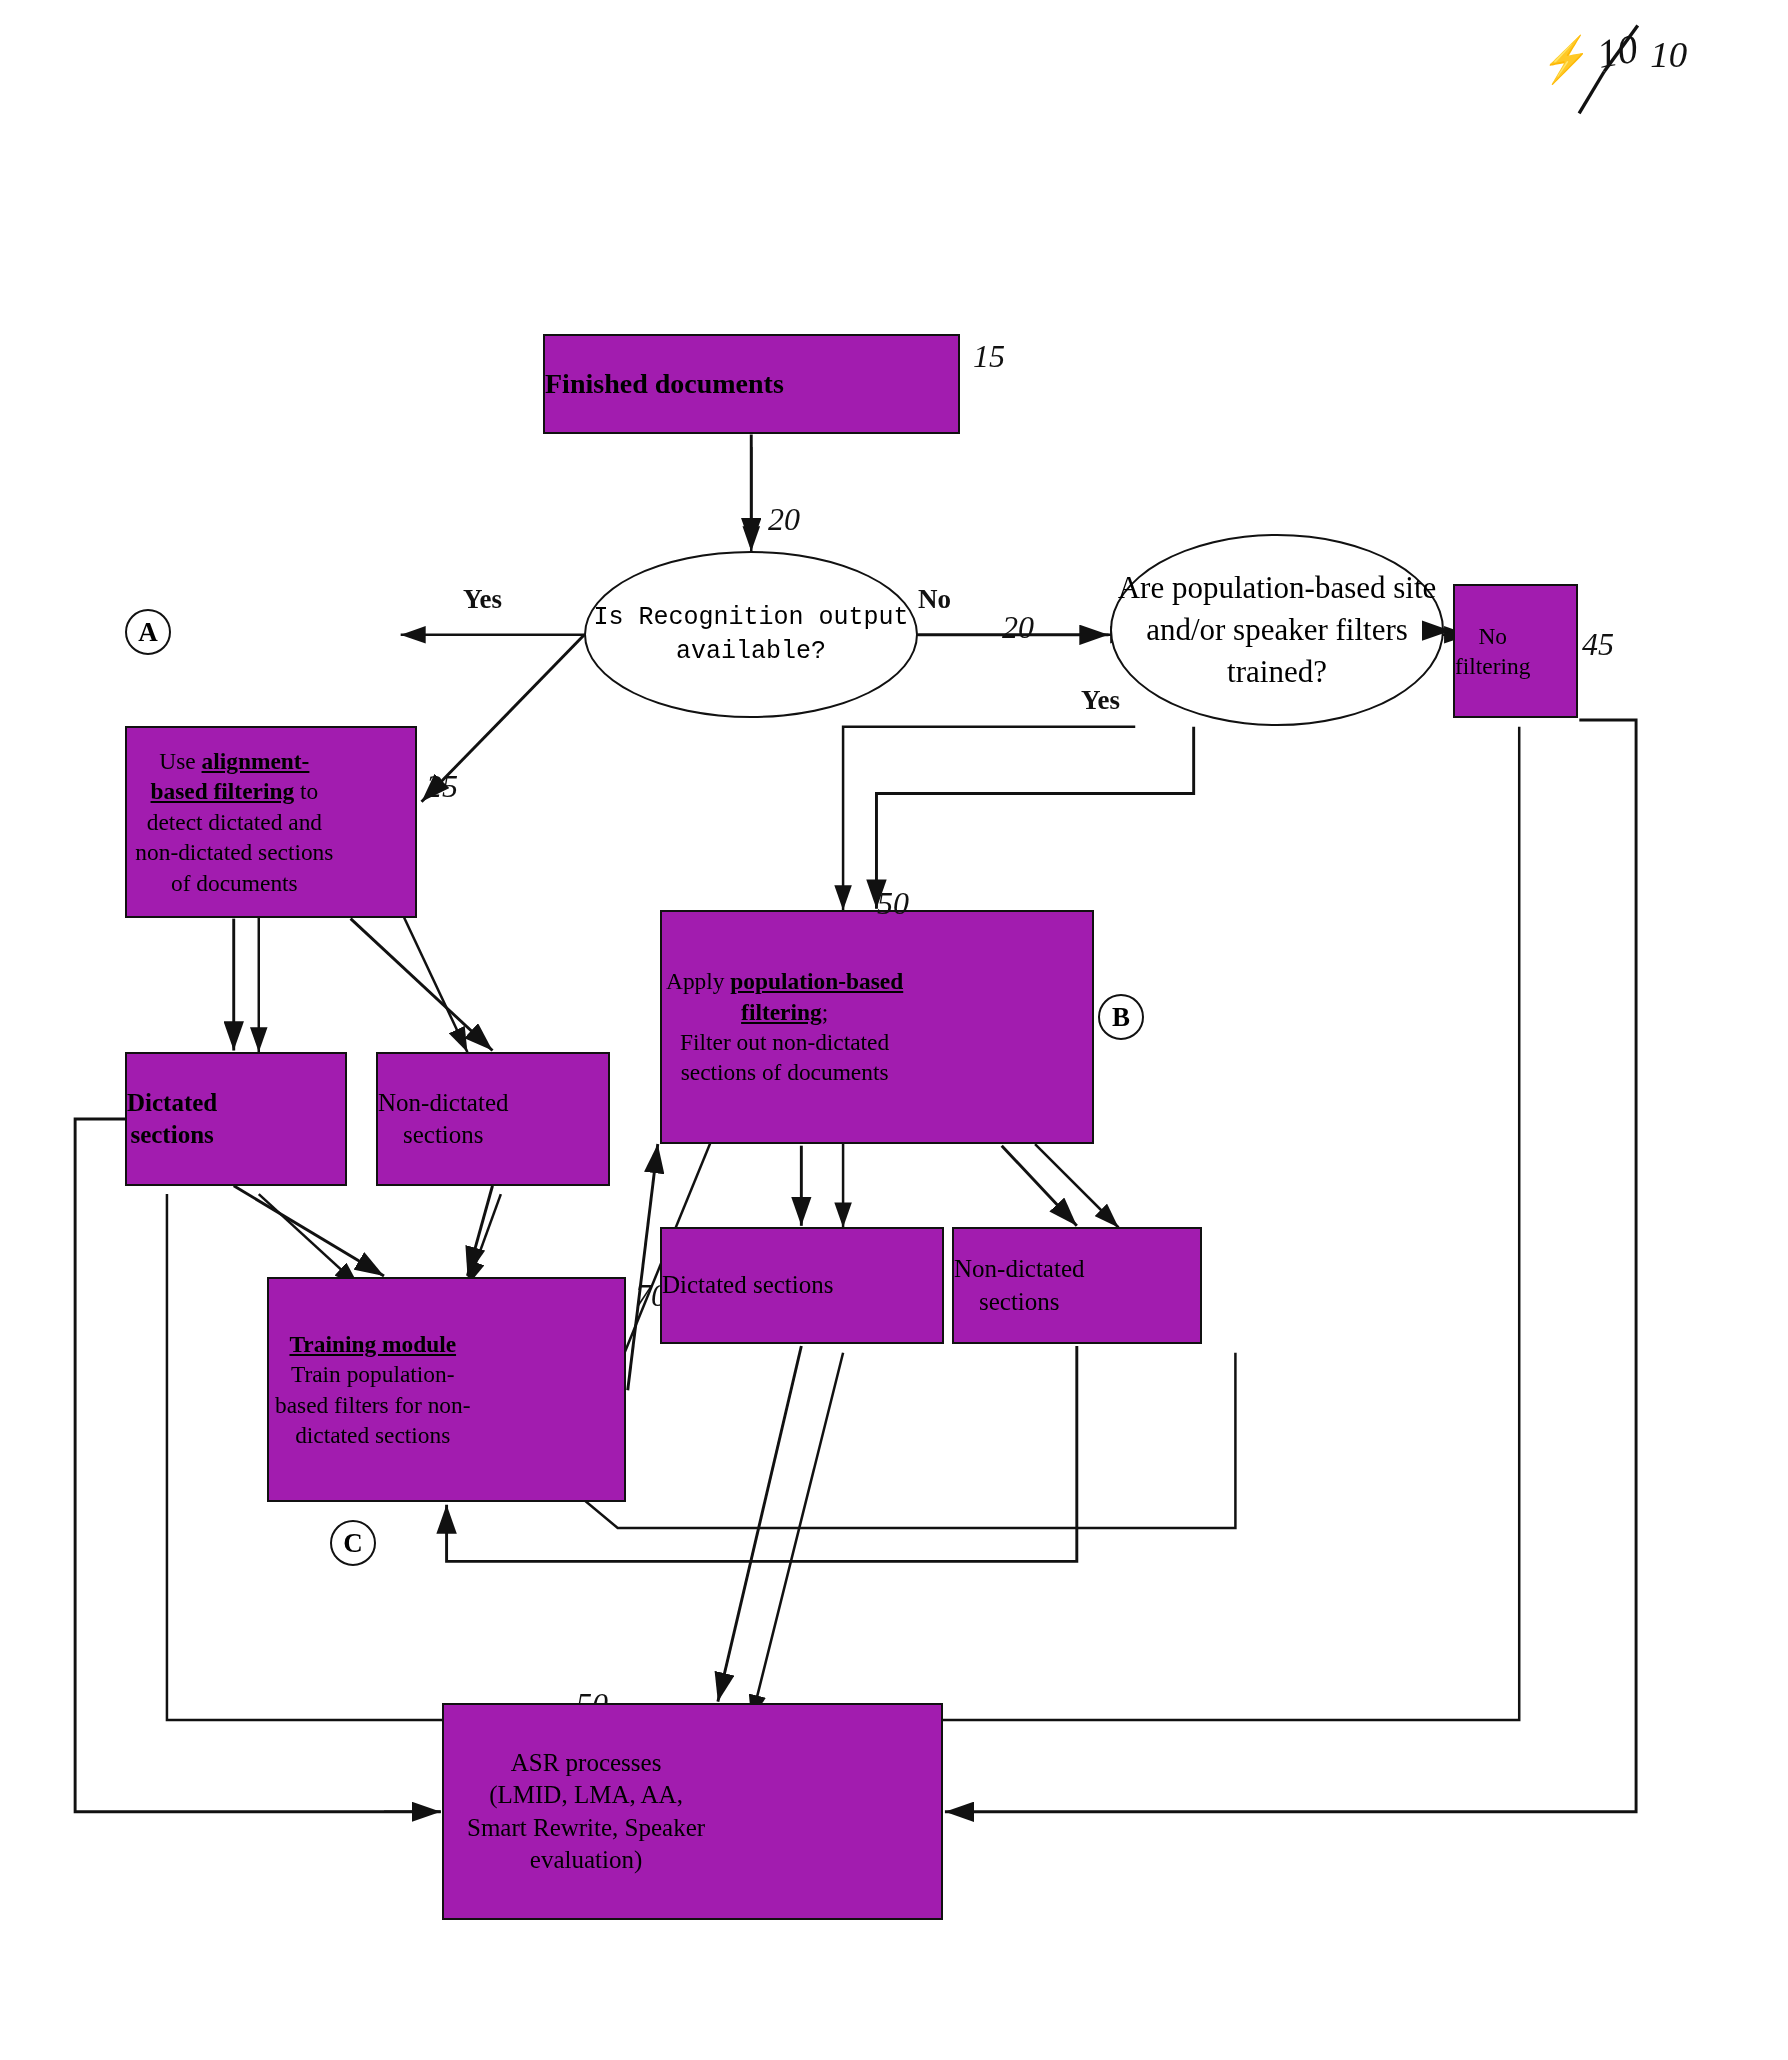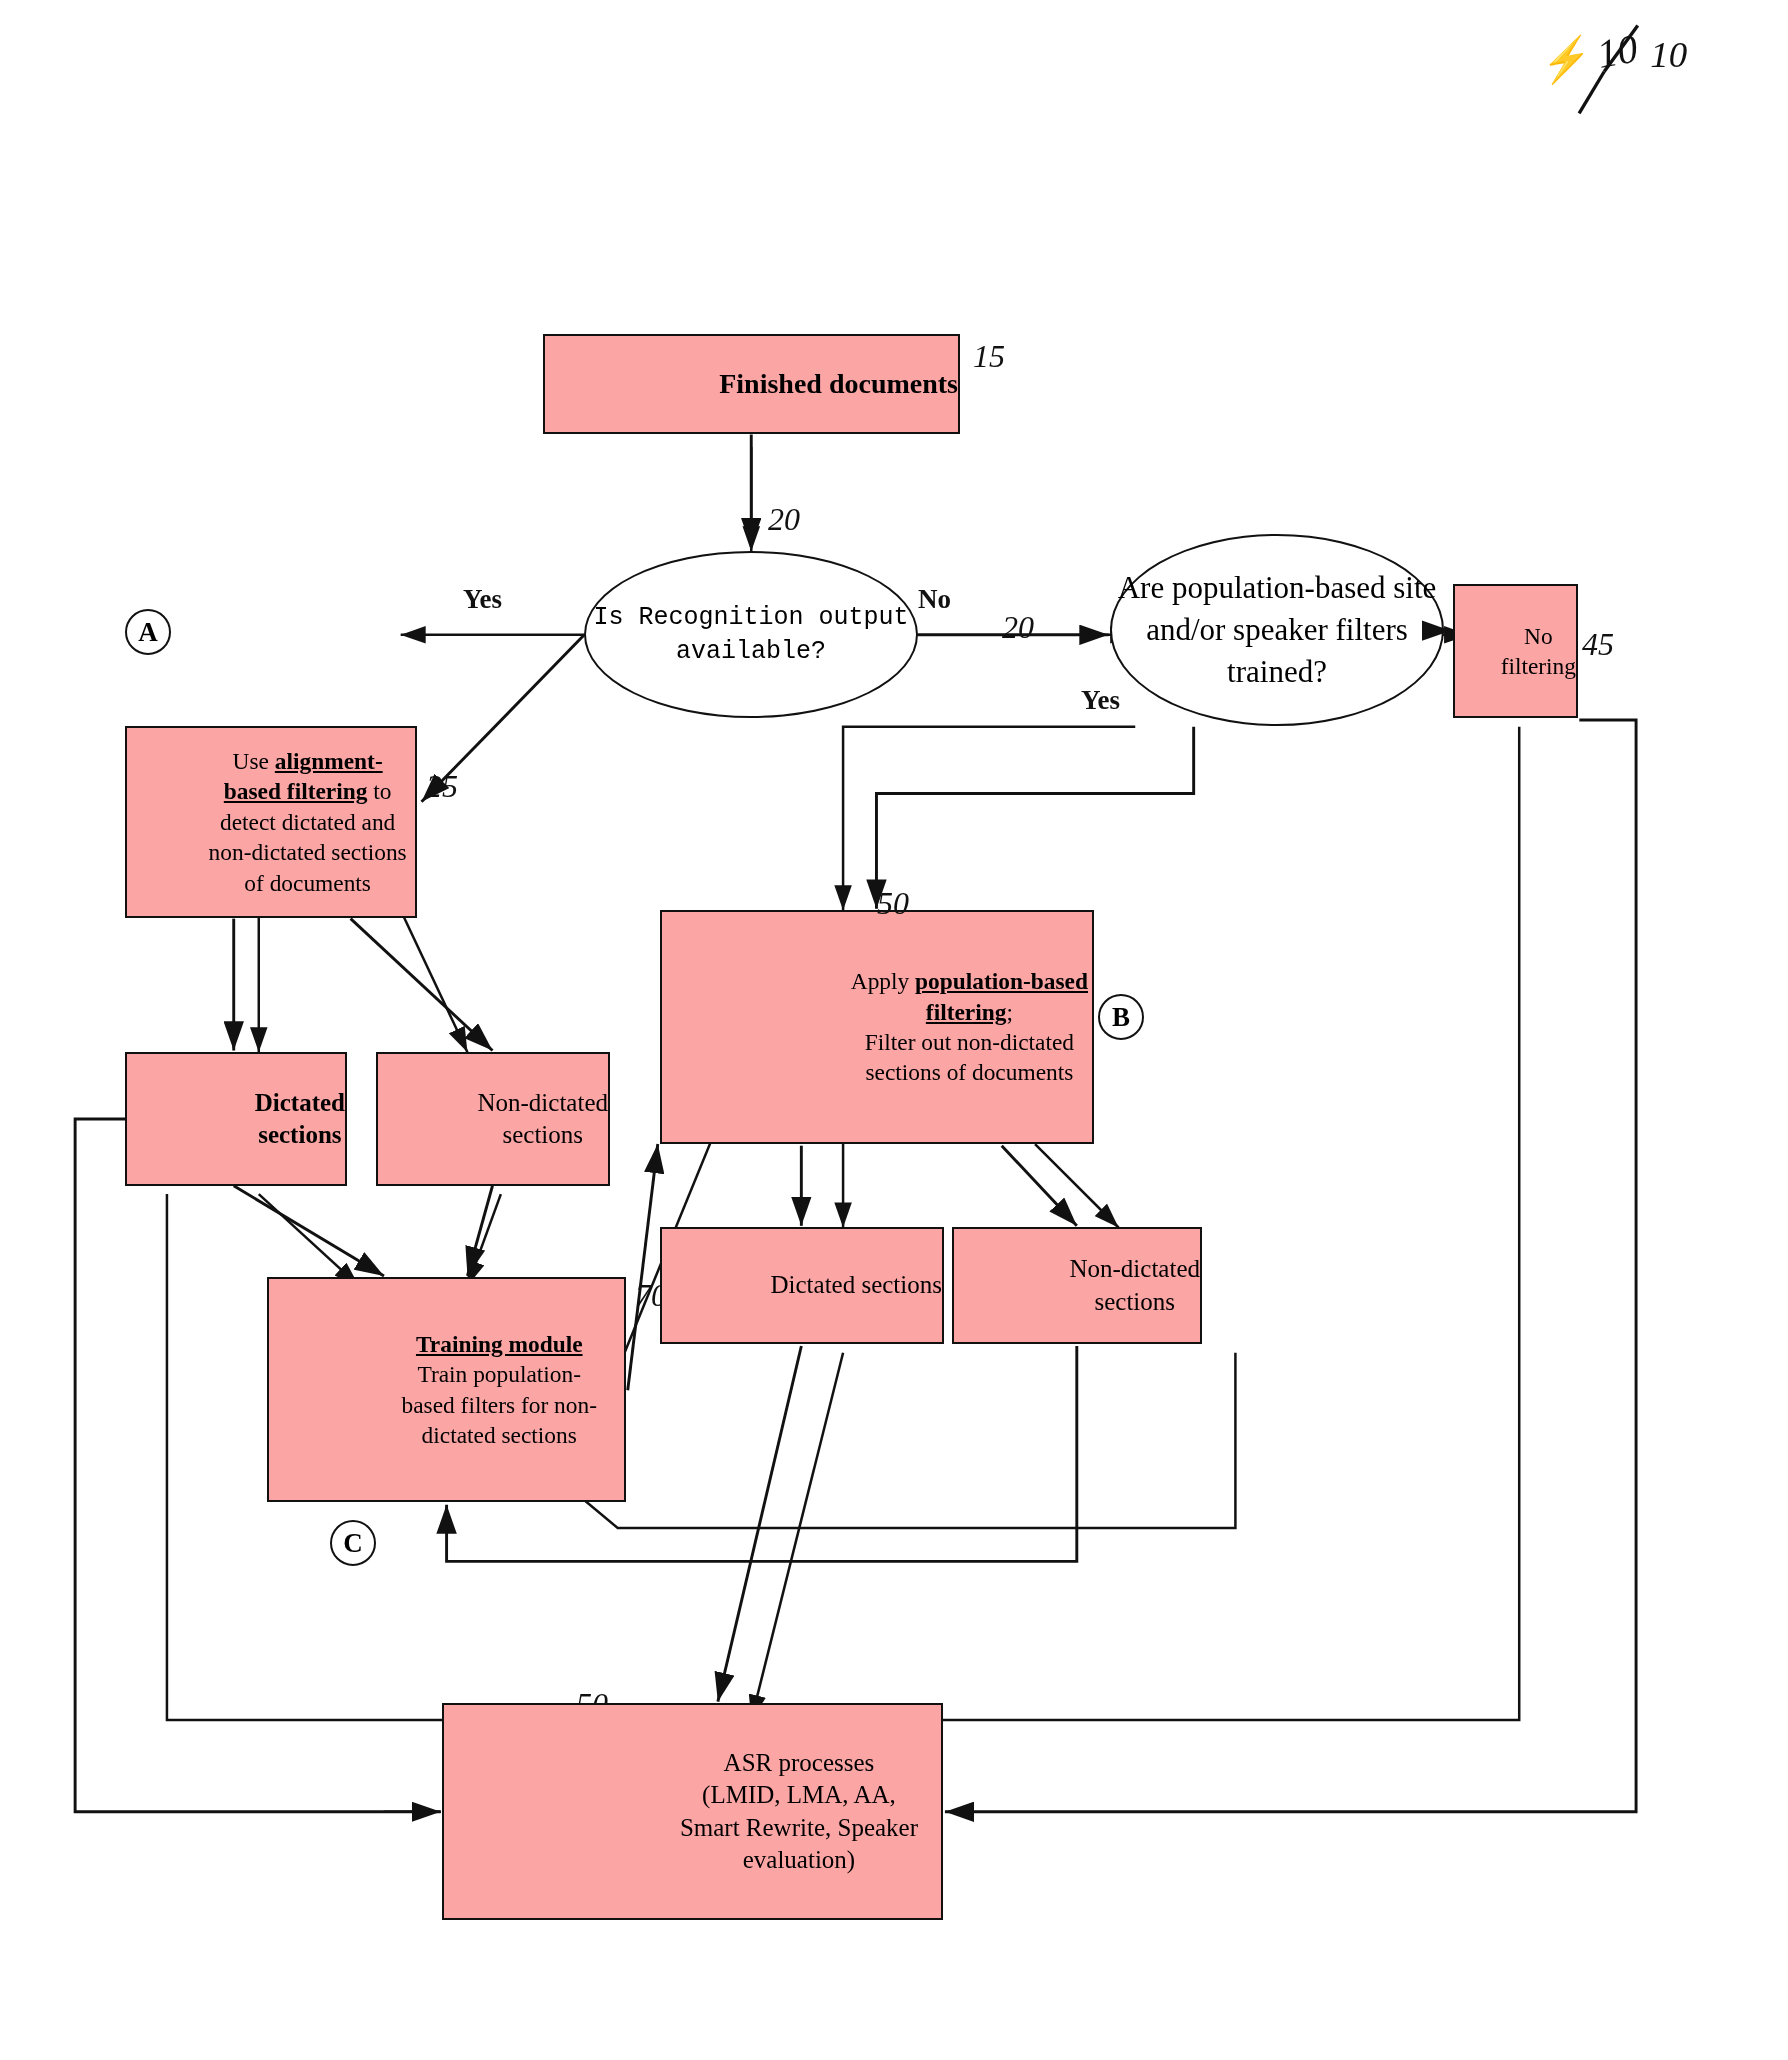--- a/index.html
+++ b/index.html
@@ -25,24 +25,24 @@
       font-family: 'Segoe Script', 'Comic Sans MS', cursive;
       font-size: 32px;
       color: #111;
       font-style: italic;
     }
 
     
     .box {
       position: absolute;
       border: 2.5px solid #111;
-      background: #fca5a5;
+      background: #a21caf;
       display: flex;
       align-items: center;
-      justify-content: flex-end;
+      justify-content: flex-start;
       text-align: center;
       font-size: 25px;
       line-height: 1.3;
     }
 
     
     .ellipse {
       position: absolute;
       border: 2.5px solid #111;
       border-radius: 50%;
@@ -190,21 +190,21 @@
 sections</span>
   </div>
 
   <div class="annotation" style="left:442px; top:1044px;">40</div>
 
   <div class="box" style="left:376px; top:1052px; width:234px; height:134px; font-size:25px;">
     <span style="white-space:pre-line;">Non-dictated
 sections</span>
   </div>
 
-  <div class="box" style="left:267px; top:1277px; width:359px; height:225px; font-size:23.4px; padding:27px;">
+  <div class="box" style="left:267px; top:1277px; width:359px; height:225px; font-size:23.4px; padding:6px;">
     <span style="white-space:pre-line; text-align:center;"><span class="bold underline">Training module</span><br>Train population-<br>based filters for non-<br>dictated sections</span>
   </div>
 
   <div class="annotation" style="left:635px; top:1277px;">70</div>
 
   <div class="box" style="left:660px; top:910px; width:434px; height:234px; font-size:23.4px; padding:4px;">
     <span style="white-space:pre-line; text-align:center;">Apply <span class="bold underline">population-based<br>filtering</span>;<br>Filter out non-dictated<br>sections of documents</span>
   </div>
 
   <div class="annotation" style="left:877px; top:885px;">50</div>

